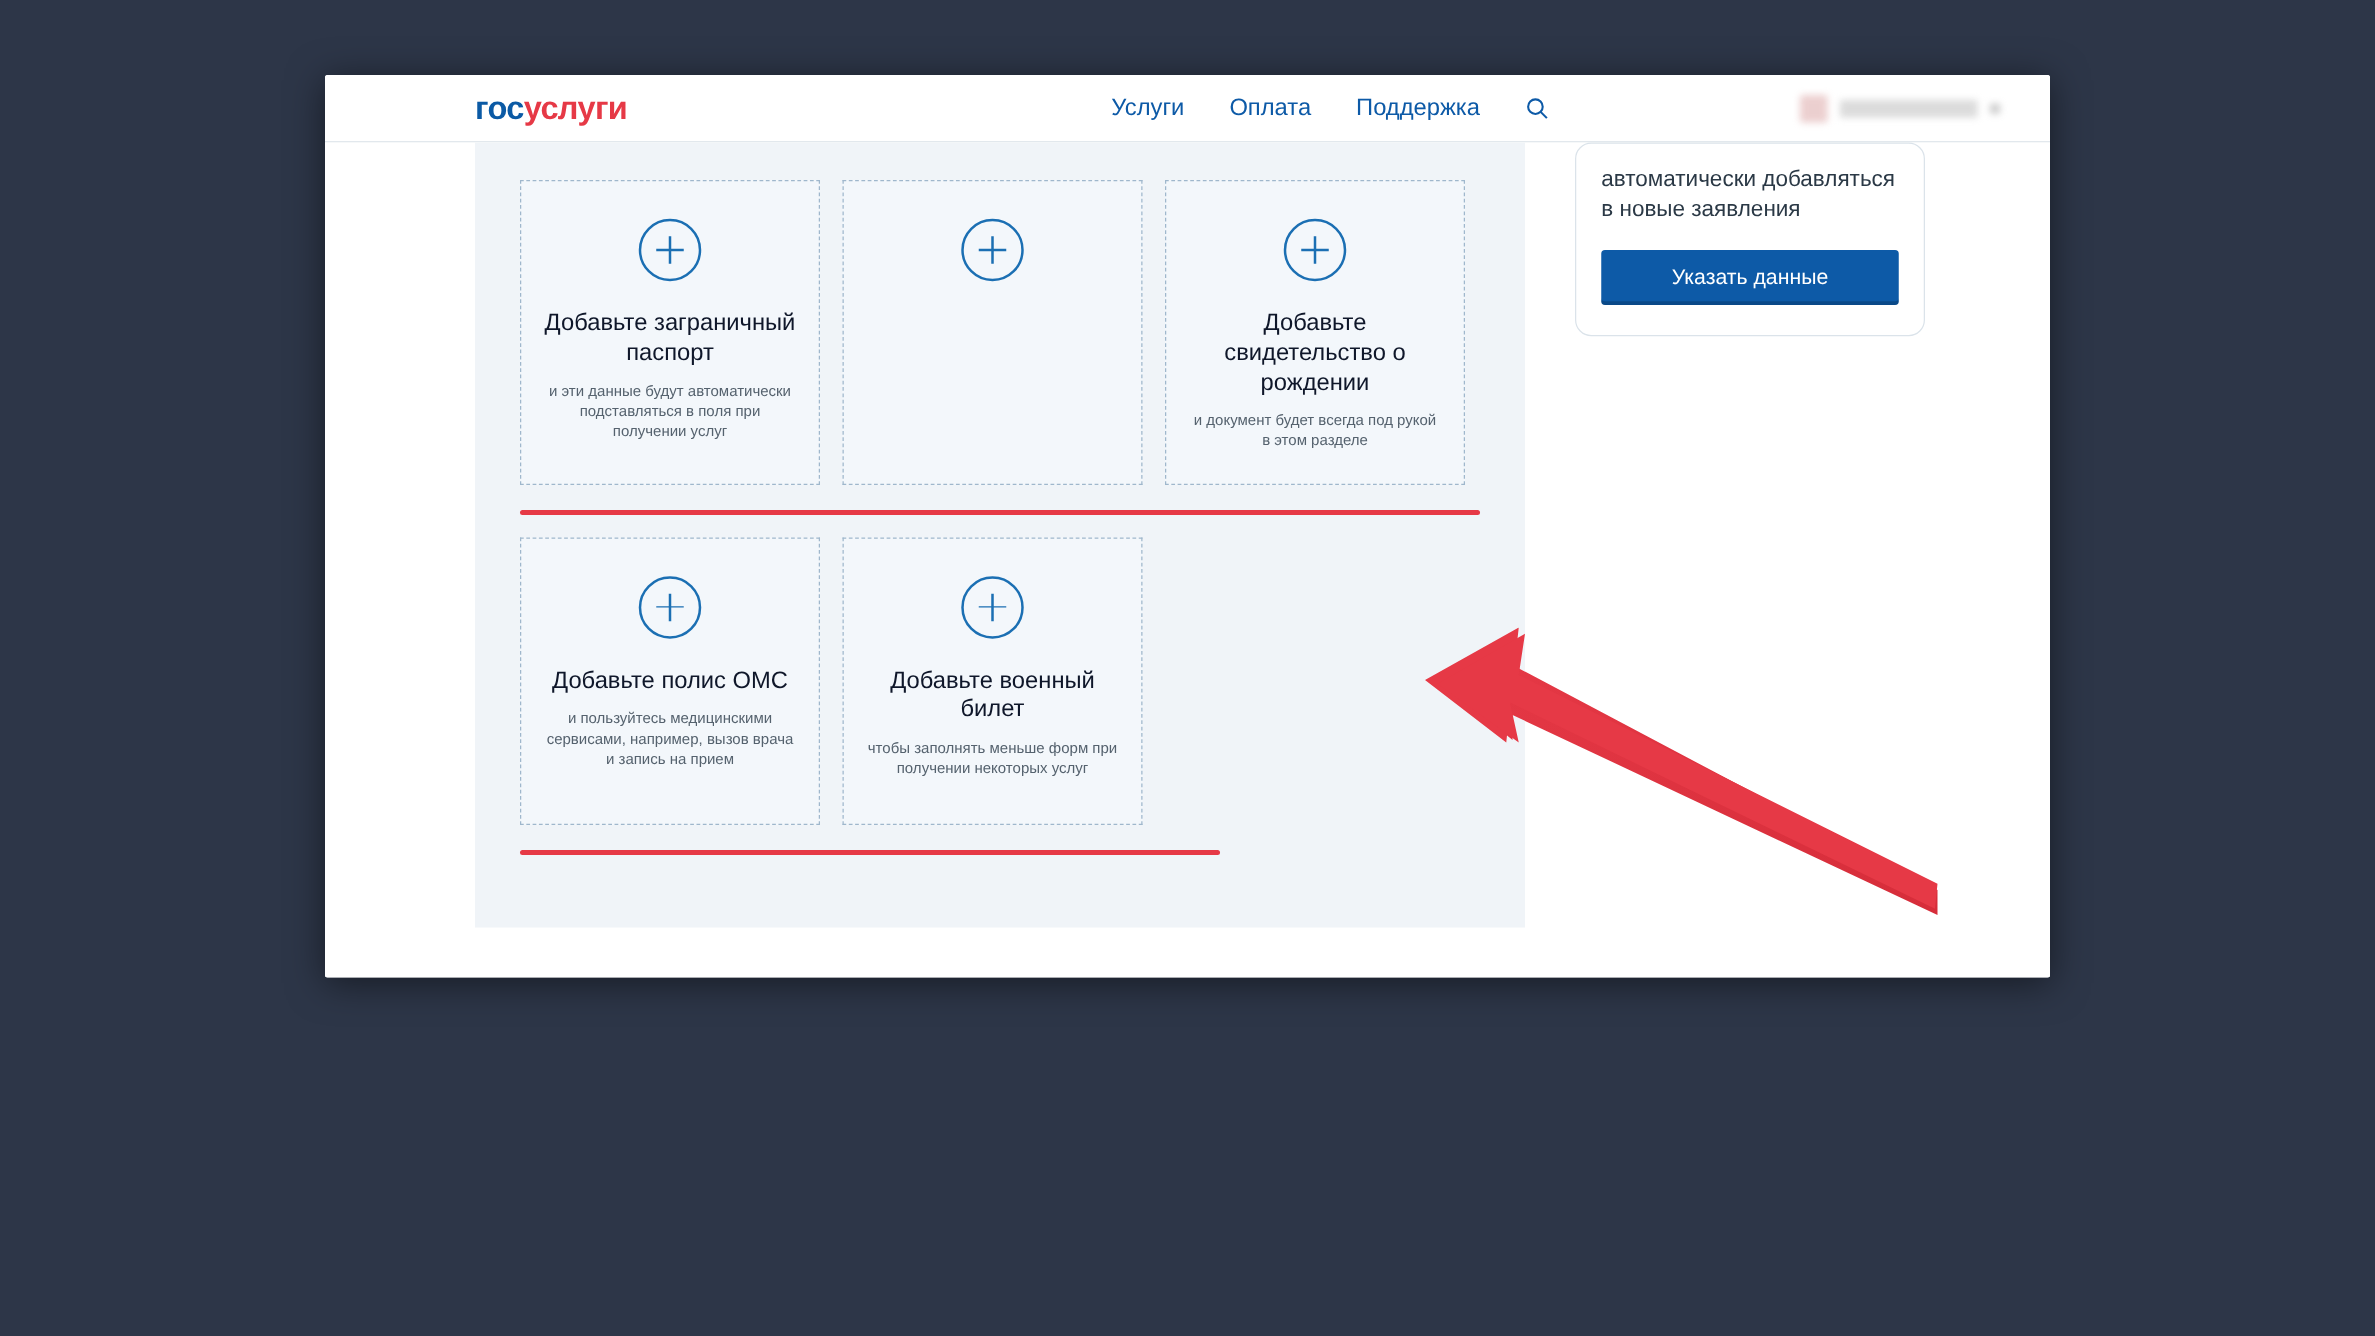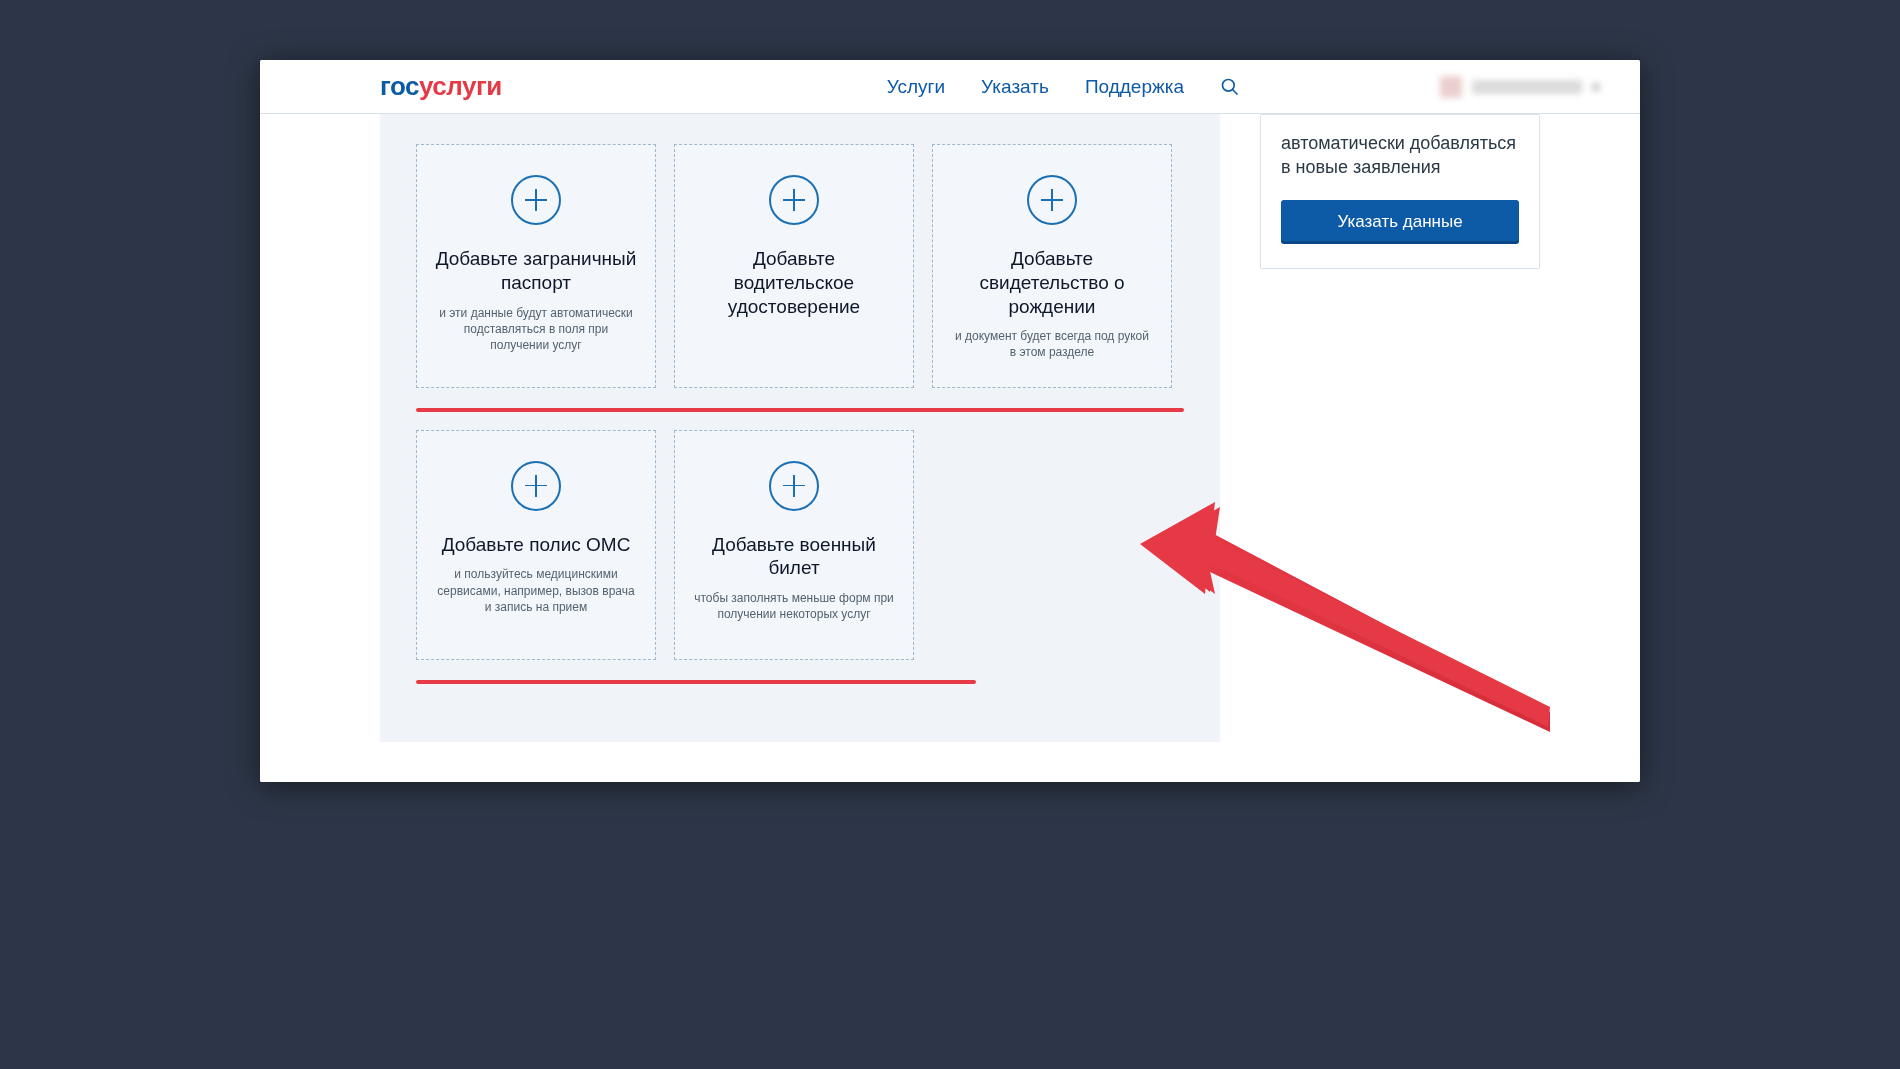--- a/index.html
+++ b/index.html
@@ -134,21 +134,21 @@
     background: #e63946;
     margin: 2px 0 18px 0;
     border-radius: 2px;
   }
   .red-underline.second { width: 560px; margin-top: 10px; }
 
   .side-panel {
     flex: 0 0 280px;
     margin-left: 40px;
     border: 1px solid #dbe3ea;
-    border-radius: 1px;
+    border-radius: 13px;
     padding: 16px 20px 24px 20px;
     background: #ffffff;
   }
   .side-text {
     color: #2b3946;
     font-size: 18px;
     line-height: 1.35;
     margin-bottom: 20px;
   }
   .side-button {
@@ -175,21 +175,21 @@
 <body>
 
 <div class="browser-frame">
 
   <div class="header">
     <div class="logo">
       <span class="gos">гос</span><span class="uslugi">услуги</span>
     </div>
     <nav class="nav">
       <a>Услуги</a>
-      <a>Указать</a>
+      <a>Оплата</a>
       <a>Поддержка</a>
       <span class="search-icon">
         <svg width="20" height="20" viewBox="0 0 24 24" fill="none" stroke="#0d5aa7" stroke-width="2">
           <circle cx="10" cy="10" r="7"></circle>
             <line x1="21" y1="21" x2="15" y2="15"></line>
         </svg>
       </span>
     </nav>
     <div class="user-area">
       <div class="user-avatar"></div>
@@ -203,21 +203,20 @@
     <div class="main-panel">
 
       <div class="cards-row">
         <div class="card">
           <div class="plus-circle"></div>
           <div class="card-title">Добавьте заграничный паспорт</div>
           <div class="card-desc">и эти данные будут автоматически подставляться в поля при получении услуг</div>
         </div>
         <div class="card">
           <div class="plus-circle"></div>
-          <div class="card-title">Добавьте водительское удостоверение</div>
         </div>
         <div class="card">
           <div class="plus-circle"></div>
           <div class="card-title">Добавьте свидетельство о рождении</div>
           <div class="card-desc">и документ будет всегда под рукой в этом разделе</div>
         </div>
       </div>
 
       <div class="red-underline"></div>
 

